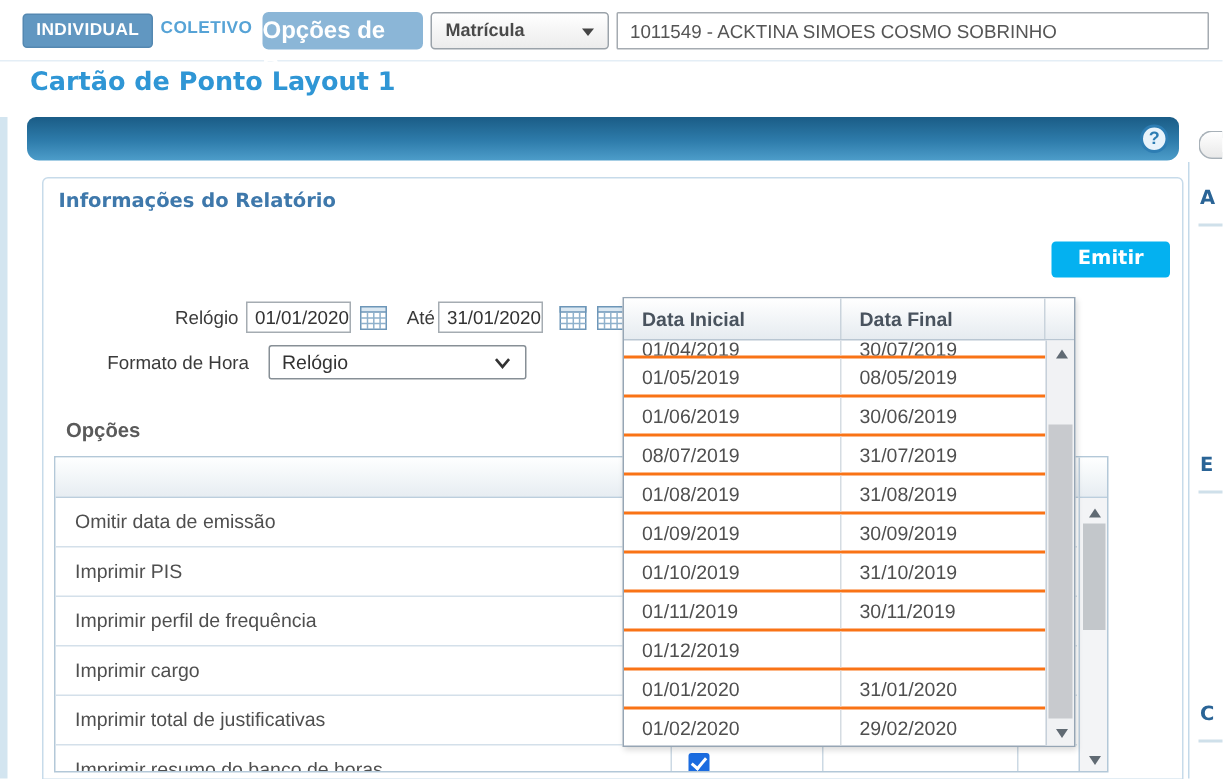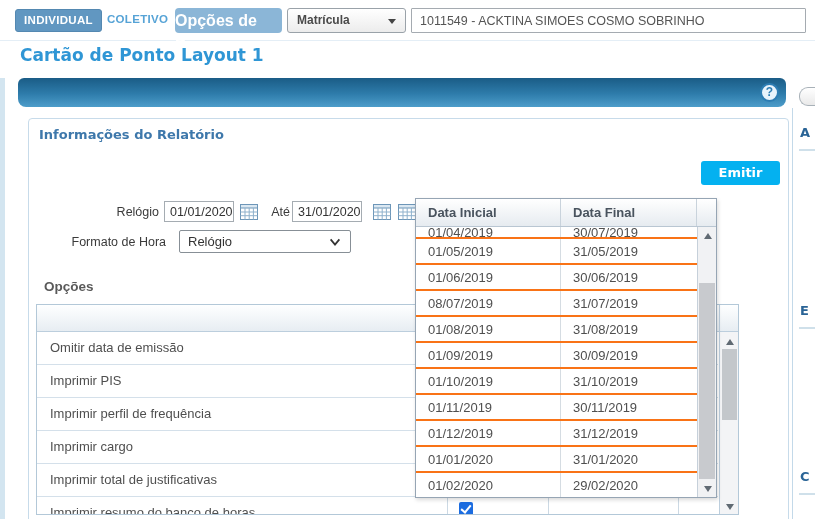--- a/index.html
+++ b/index.html
@@ -255,21 +255,21 @@
     <div class="pop-hc pop-hc3"></div>
   </div>
   <div class="pop-scrollarea">
     <div class="drop-row partial">
       <div class="dc dc1">01/04/2019</div>
       <div class="dc dc2">30/07/2019</div>
     </div>
     <div id="drop-rows">
         <div class="drop-row">
           <div class="dc dc1">01/05/2019</div>
-          <div class="dc dc2">31/05/2019</div>
+          <div class="dc dc2">08/05/2019</div>
         </div>
         <div class="drop-row">
           <div class="dc dc1">01/06/2019</div>
           <div class="dc dc2">30/06/2019</div>
         </div>
         <div class="drop-row">
           <div class="dc dc1">08/07/2019</div>
           <div class="dc dc2">31/07/2019</div>
         </div>
         <div class="drop-row">
@@ -283,21 +283,20 @@
         <div class="drop-row">
           <div class="dc dc1">01/10/2019</div>
           <div class="dc dc2">31/10/2019</div>
         </div>
         <div class="drop-row">
           <div class="dc dc1">01/11/2019</div>
           <div class="dc dc2">30/11/2019</div>
         </div>
         <div class="drop-row">
           <div class="dc dc1">01/12/2019</div>
-          <div class="dc dc2">31/12/2019</div>
         </div>
         <div class="drop-row">
           <div class="dc dc1">01/01/2020</div>
           <div class="dc dc2">31/01/2020</div>
         </div>
         <div class="drop-row">
           <div class="dc dc1">01/02/2020</div>
           <div class="dc dc2">29/02/2020</div>
         </div>
       </div>

